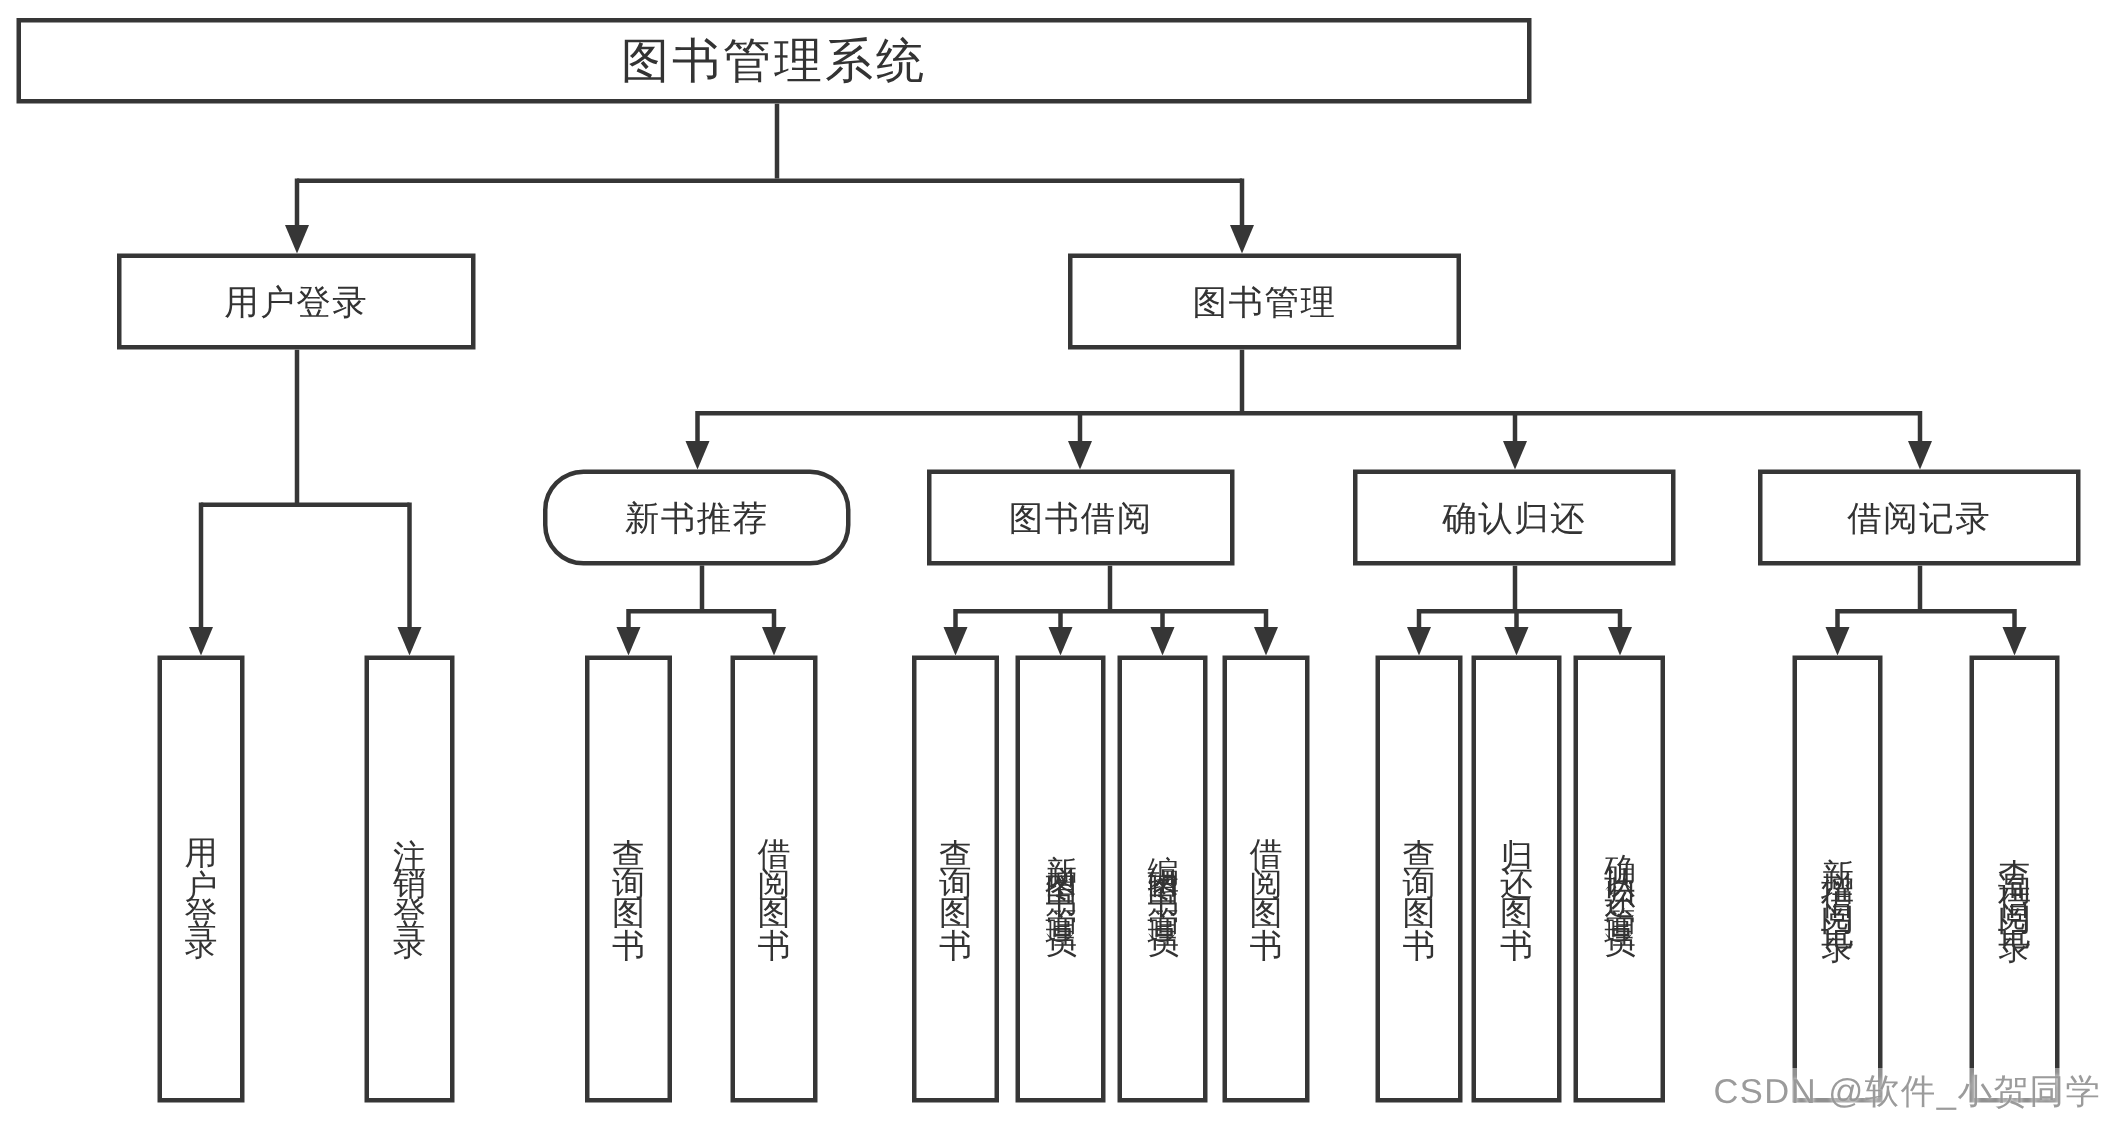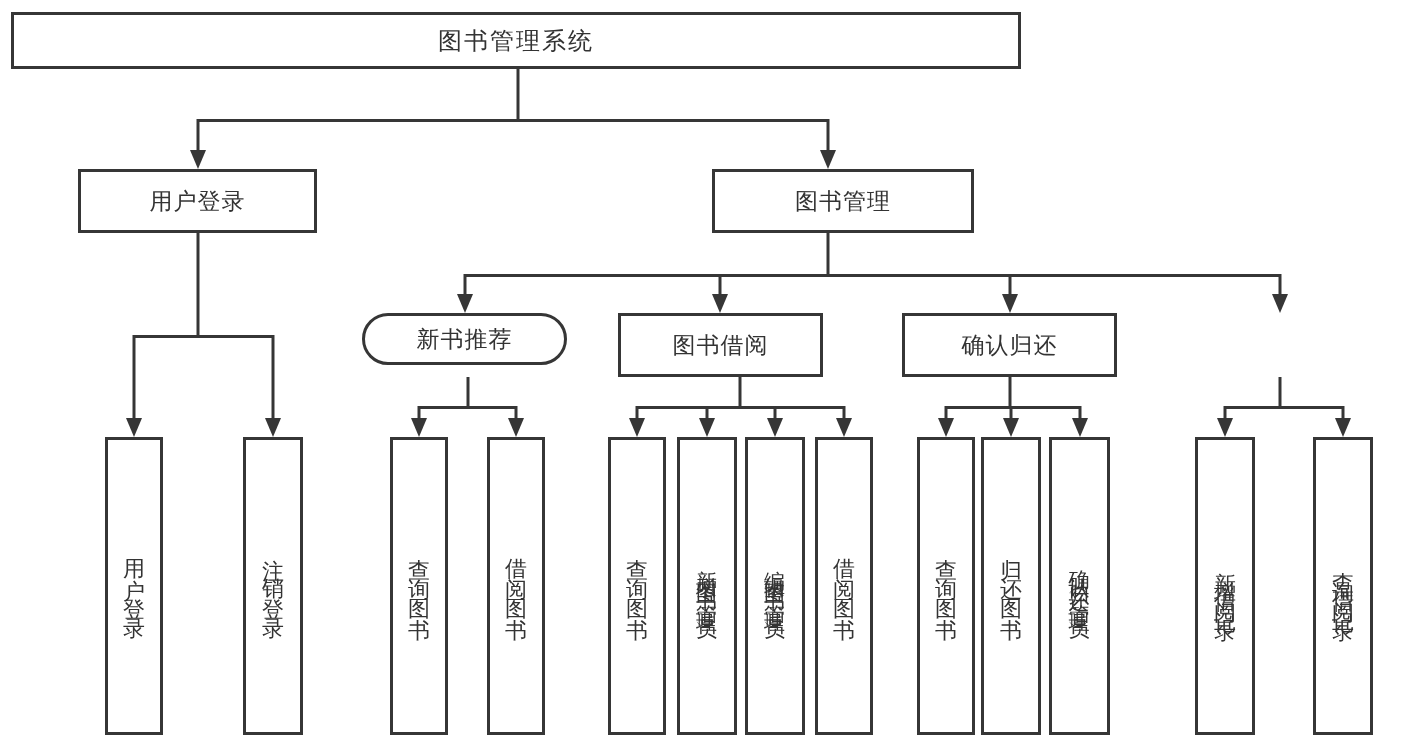--- a/index.html
+++ b/index.html
@@ -33,21 +33,21 @@
     position: absolute;
     box-sizing: border-box;
     border: 3px solid #363636;
     background: #ffffff;
     display: flex;
     align-items: center;
     justify-content: center;
     color: #333333;
   }
   .hnode { font-size: 23px; letter-spacing: 1px; }
-  .root  { font-size: 24px; letter-spacing: 2px; }
+  .root  { font-size: 32px; letter-spacing: 2px; }
   .leaf  { top: 437px; height: 298px; }
   .vtext {
     writing-mode: vertical-rl;
     text-orientation: mixed;
     color: #333333;
     font-size: 22px;
     line-height: 1;
     white-space: nowrap;
   }
   .ls-wide  { letter-spacing: 20px; margin-top: -10px; }
@@ -151,29 +151,32 @@
     <span>图书管理系统</span>
   </div>
 
   <div class="node hnode" style="left:78px; top:169px; width:239px; height:64px;">
     <span>用户登录</span>
   </div>
   <div class="node hnode" style="left:712px; top:169px; width:262px; height:64px;">
     <span>图书管理</span>
   </div>
 
-  <div class="node hnode" style="left:362px; top:313px; width:205px; height:52px;border-radius:27px;">
+  <div class="node hnode" style="left:362px; top:313px; width:205px; height:64px;border-radius:27px;">
     <span>新书推荐</span>
   </div>
   <div class="node hnode" style="left:618px; top:313px; width:205px; height:64px;align-items:center;">
     <span>图书借阅</span>
   </div>
   <div class="node hnode" style="left:902px; top:313px; width:215px; height:64px;">
     <span>确认归还</span>
   </div>
+  <div class="node hnode" style="left:1172px; top:313px; width:215px; height:64px;">
+    <span>借阅记录</span>
+  </div>
 
   <div class="node leaf" style="left:105px; width:58px;">
     <span class="vtext ls-wide">用户登录</span>
   </div>
   <div class="node leaf" style="left:243px; width:60px;">
     <span class="vtext ls-wide">注销登录</span>
   </div>
 
   <div class="node leaf" style="left:390px; width:58px;">
     <span class="vtext ls-wide">查询图书</span>
@@ -205,14 +208,15 @@
     <span class="vtext ls-tight">确认归还（管理员）</span>
   </div>
 
   <div class="node leaf" style="left:1195px; width:60px;">
     <span class="vtext ls-mid">新增借阅记录</span>
   </div>
   <div class="node leaf" style="left:1313px; width:60px;">
     <span class="vtext ls-mid">查询借阅记录</span>
   </div>
 
+  <div class="watermark">CSDN @软件_小贺同学</div>
 
 </div>
 
 </body></html>

